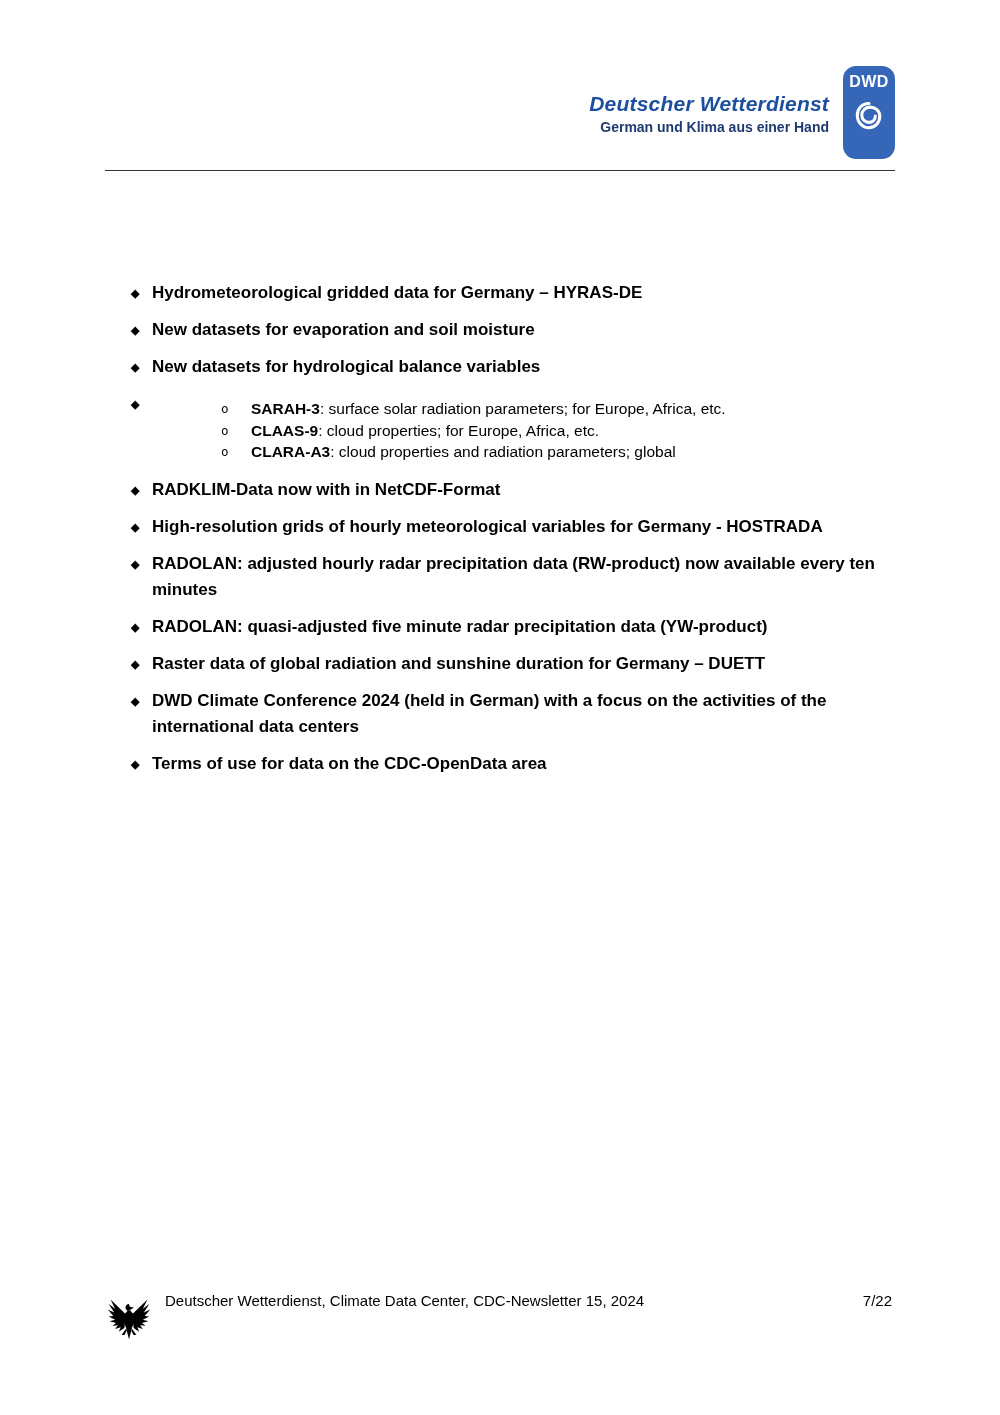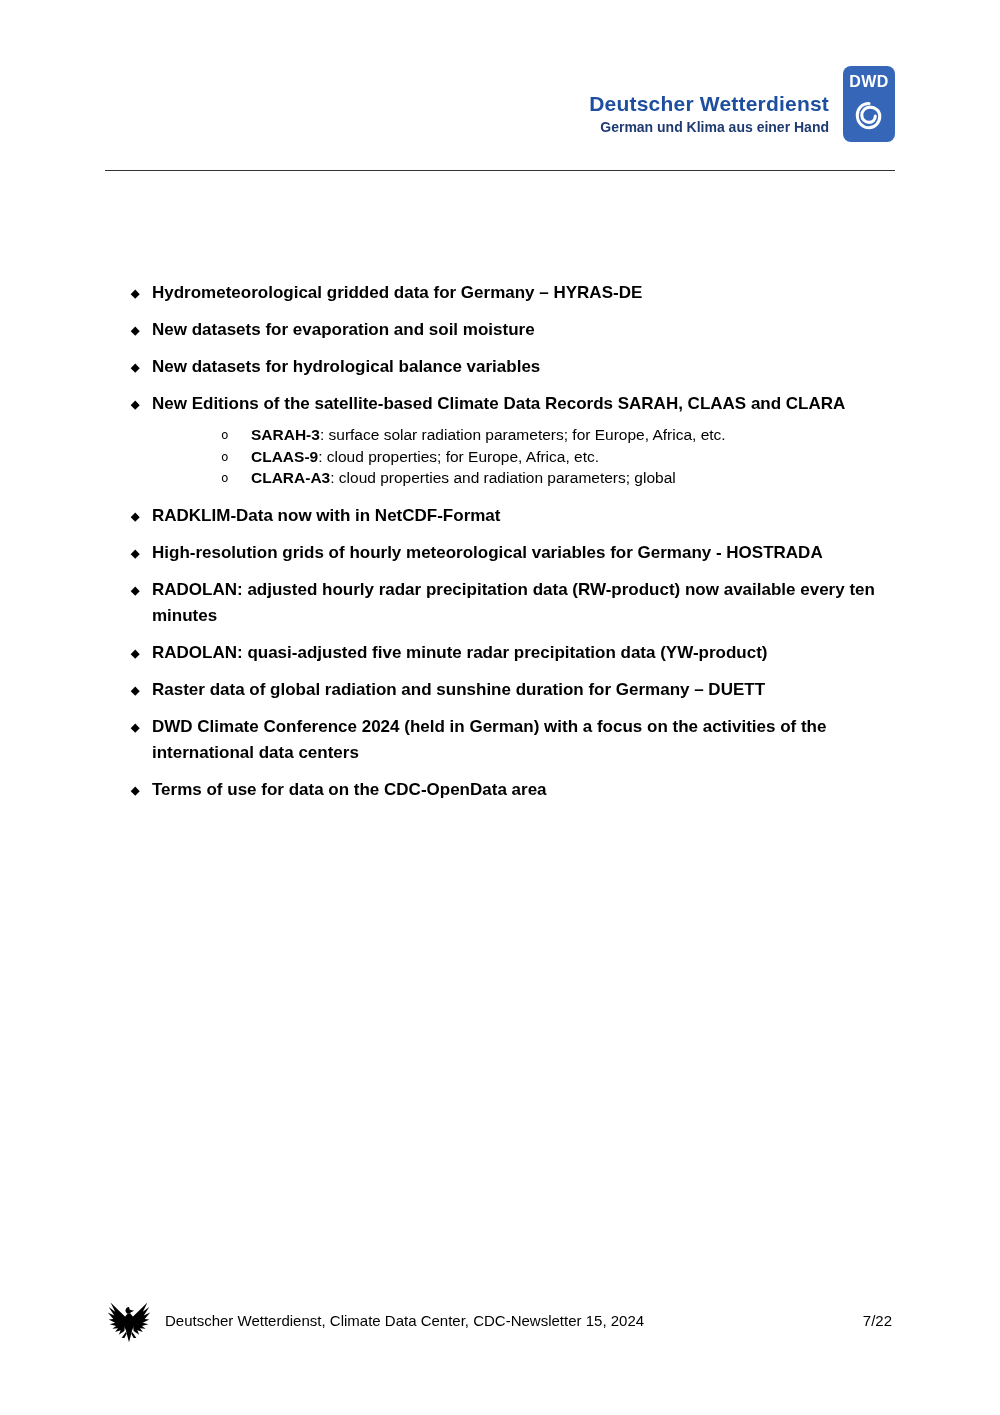--- a/index.html
+++ b/index.html
@@ -7,24 +7,24 @@
   body {
     width:1000px; height:1415px;
     font-family:"Liberation Sans", sans-serif;
     color:#000; position:relative; overflow:hidden;
   }
   .page { position:relative; width:1000px; height:1415px; background:#fff; }
 
   
   .header { position:absolute; top:66px; right:105px; display:flex; align-items:flex-start; gap:14px; }
   .header-text { text-align:right; padding-top:26px; }
-  .org-name { color:#1d4f9e; font-weight:bold; font-size:21px; letter-spacing:0.2px; }
+  .org-name { color:#1d4f9e; font-weight:bold; font-size:21px; letter-spacing:0.2px;font-style:italic; }
   .tagline  { color:#1e3a70; font-weight:bold; font-size:14px; margin-top:3px; }
   .logo {
-    width:52px; height:76px; background:#3566b8; border-radius:8px;
+    width:52px; height:93px; background:#3566b8; border-radius:13px;
     display:flex; flex-direction:column; align-items:center; padding-top:7px;
   }
   .logo-text { color:#fff; font-weight:bold; font-size:16px; letter-spacing:0.5px; }
   .logo-spiral { margin-top:6px; }
 
   .header-rule {
     position:absolute; top:170px; left:105px; right:105px;
     border:none; border-top:1.5px solid #333;
   }
 
@@ -60,21 +60,21 @@
   .sub-bullet {
     flex:0 0 30px; width:30px;
     font-family:"DejaVu Sans Mono", monospace;
     font-size:12.5px; line-height:21.5px;
   }
   .sub-bold { font-weight:bold; }
 
   
   .footer {
     position:absolute; top:1292px; left:105px; right:108px; height:56px;
-    display:flex; align-items:center; gap:12px;
+    display:flex; gap:12px;
   }
   .footer-eagle { flex:0 0 auto; }
   .footer-text { font-size:15px; }
   .page-number { margin-left:auto; font-size:15px; }
 </style>
 </head>
 <body>
 
 <div class="page">
 
@@ -102,21 +102,21 @@
       <li class="toc-item">
         <span class="bullet">◆</span>
         <span class="item-text"><span>New datasets for evaporation and soil moisture</span></span>
       </li>
       <li class="toc-item">
         <span class="bullet">◆</span>
         <span class="item-text"><span>New datasets for hydrological balance variables</span></span>
       </li>
       <li class="toc-item">
         <span class="bullet">◆</span>
-        <span class="item-text"><span>New Editions of the satellite-based Climate Data Records SARAH, CLAAS and CLARA</span><ul class="sub-list">
+        <span class="item-text"><ul class="sub-list">
             <li class="sub-item">
               <span class="sub-bullet">o</span>
               <span><span class="sub-bold">SARAH-3</span>: surface solar radiation parameters; for Europe, Africa, etc.</span>
             </li>
             <li class="sub-item">
               <span class="sub-bullet">o</span>
               <span><span class="sub-bold">CLAAS-9</span>: cloud properties; for Europe, Africa, etc.</span>
             </li>
             <li class="sub-item">
               <span class="sub-bullet">o</span>

